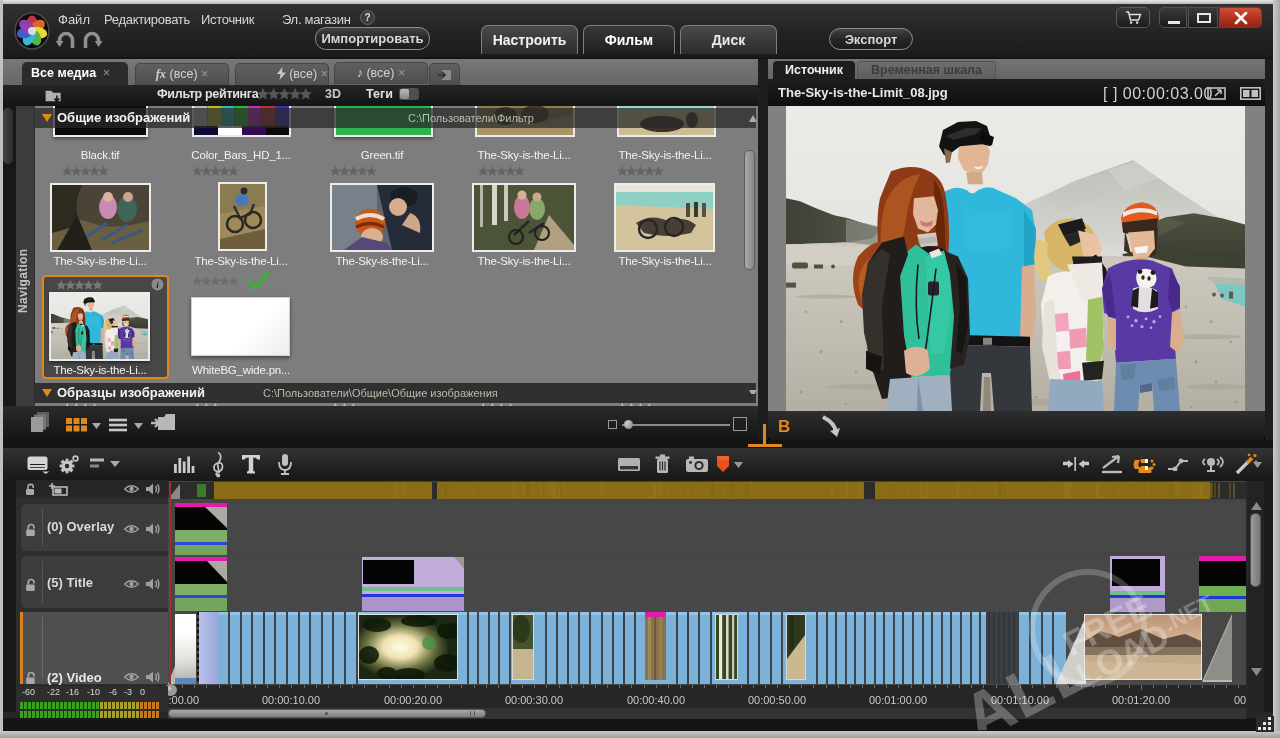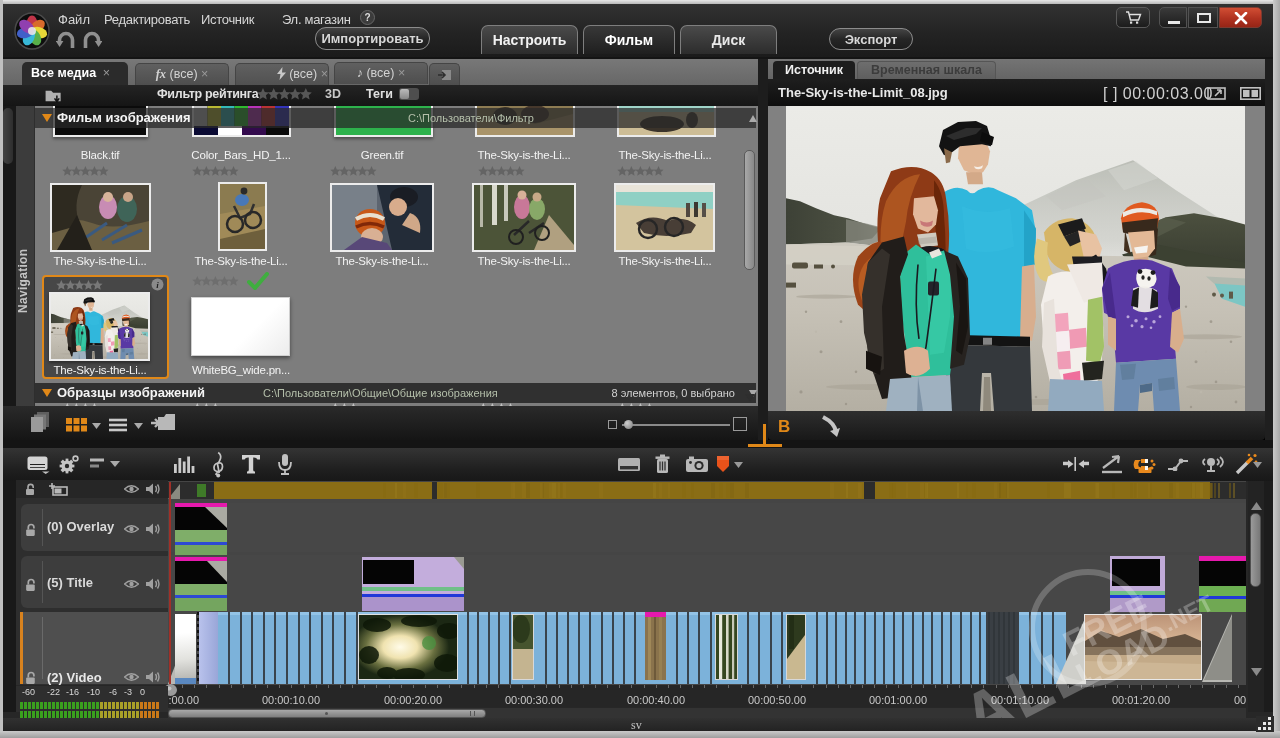--- a/index.html
+++ b/index.html
@@ -150,21 +150,21 @@
       <rect x="2" y="2" width="95" height="31" fill="#cdbd96"></rect>
       <rect x="2" y="2" width="95" height="8" fill="#9fd3c8"></rect>
       <ellipse cx="45" cy="22" rx="22" ry="8" fill="#3a332a"></ellipse>
           <ellipse cx="75" cy="18" rx="6" ry="8" fill="#443c30"></ellipse>
     </svg>
 
     <div class="ab" style="left:35px;top:2px;width:721px;height:20px;background:rgba(40,40,40,0.74)">
       <svg class="ab" style="left:7px;top:6px" width="10" height="8" viewBox="0 0 10 8">
             <path d="M0 0 L10 0 L5 8 Z" fill="#e08818"></path>
           </svg>
-      <div class="ab" style="left:22px;top:2px;color:#f4f4f4;font-size:13px;font-weight:bold">Фильм изображения</div>
+      <div class="ab" style="left:22px;top:2px;color:#f4f4f4;font-size:13px;font-weight:bold">Общие изображений</div>
       <div class="ab" style="left:373px;top:4px;color:#b4bfaa;font-size:11px">C:\Пользователи\Фильтр</div>
       <svg class="ab" style="left:714px;top:7px" width="8" height="7" viewBox="0 0 8 7">
             <path d="M4 0 L8 7 L0 7 Z" fill="#aaa"></path>
           </svg>
     </div>
 
     <div class="ab lbl" style="left:50px;top:43px;width:100px">Black.tif</div>
     <div class="ab lbl" style="left:182px;top:43px;width:118px">Color_Bars_HD_1...</div>
     <div class="ab lbl" style="left:332px;top:43px;width:100px">Green.tif</div>
     <div class="ab lbl" style="left:465px;top:43px;width:118px">The-Sky-is-the-Li...</div>
@@ -332,21 +332,20 @@
         </svg>
     <div class="ab" style="left:191px;top:191px;width:99px;height:59px;background:linear-gradient(135deg,#ffffff 60%,#ececec);border:1px solid #d0d0d0;box-shadow:0 2px 4px rgba(0,0,0,0.45)"></div>
     <div class="ab lbl" style="left:182px;top:258px;width:118px">WhiteBG_wide.pn...</div>
 
     <div class="ab" style="left:35px;top:277px;width:721px;height:20px;background:rgba(40,40,40,0.9)">
       <svg class="ab" style="left:7px;top:6px" width="10" height="8" viewBox="0 0 10 8">
             <path d="M0 0 L10 0 L5 8 Z" fill="#e08818"></path>
           </svg>
       <div class="ab" style="left:22px;top:2px;color:#f4f4f4;font-size:13px;font-weight:bold">Образцы изображений</div>
       <div class="ab" style="left:228px;top:4px;color:#b4bfaa;font-size:11px">C:\Пользователи\Общие\Общие изображения</div>
-      <div class="ab" style="left:0;top:4px;width:700px;text-align:right;color:#d2d2d2;font-size:11px">8 элементов, 0 выбрано</div>
       <svg class="ab" style="left:714px;top:7px" width="8" height="7" viewBox="0 0 8 7">
             <path d="M0 0 L8 0 L4 7 Z" fill="#aaa"></path>
           </svg>
     </div>
 
     <svg class="ab" style="left:62px;top:297px" width="47" height="11" viewBox="0 0 55 13">
           <g fill="#c2c2c2">
             <use href="#st1"></use>
             <use href="#st1" x="10.7"></use>
             <use href="#st1" x="21.4"></use>
@@ -1415,23 +1414,20 @@
 <svg class="ab" style="left:940px;top:560px" width="340" height="170" viewBox="0 0 340 170">
   <g transform="rotate(-27 170 85)" fill="#ffffff" opacity="0.27" font-family="Liberation Sans" font-weight="bold">
     <text x="8" y="112" font-size="66" letter-spacing="2">ALL</text>
     <text x="130" y="78" font-size="35">FREE</text>
     <text x="127" y="112" font-size="35">LOAD</text>
     <text x="228" y="100" font-size="23">.NET</text>
   </g>
   <circle cx="148" cy="68" r="56" fill="none" stroke="#ffffff" stroke-width="6" opacity="0.22"></circle>
 </svg>
 
-<div class="ab" style="left:0;top:718px;width:1280px;height:14px;background:linear-gradient(#313131,#222)">
-  <div class="ab" style="left:631px;top:0px;color:#c2c2c2;font-size:12px;font-family:'Liberation Serif',serif">sv</div>
-</div>
 
 <div class="ab" style="left:0;top:0;width:1280px;height:4px;background:linear-gradient(#e8e8e8,#b8b8b8)"></div>
 <div class="ab" style="left:0;top:0;width:3px;height:738px;background:#c0c0c0"></div>
 <div class="ab" style="left:1273px;top:0;width:7px;height:738px;background:linear-gradient(90deg,#cacaca,#a8a8a8)"></div>
 <div class="ab" style="left:0;top:731px;width:1280px;height:7px;background:linear-gradient(#cacaca,#9e9e9e)"></div>
 <div class="ab" style="left:1256px;top:716px;width:18px;height:16px;background:#2b2b2b"></div>
 <svg class="ab" style="left:1258px;top:717px" width="14" height="13" viewBox="0 0 14 13">
   <g fill="#e8e8e8">
         <rect x="10" y="0" width="3" height="3"></rect>
         <rect x="10" y="5" width="3" height="3"></rect>

